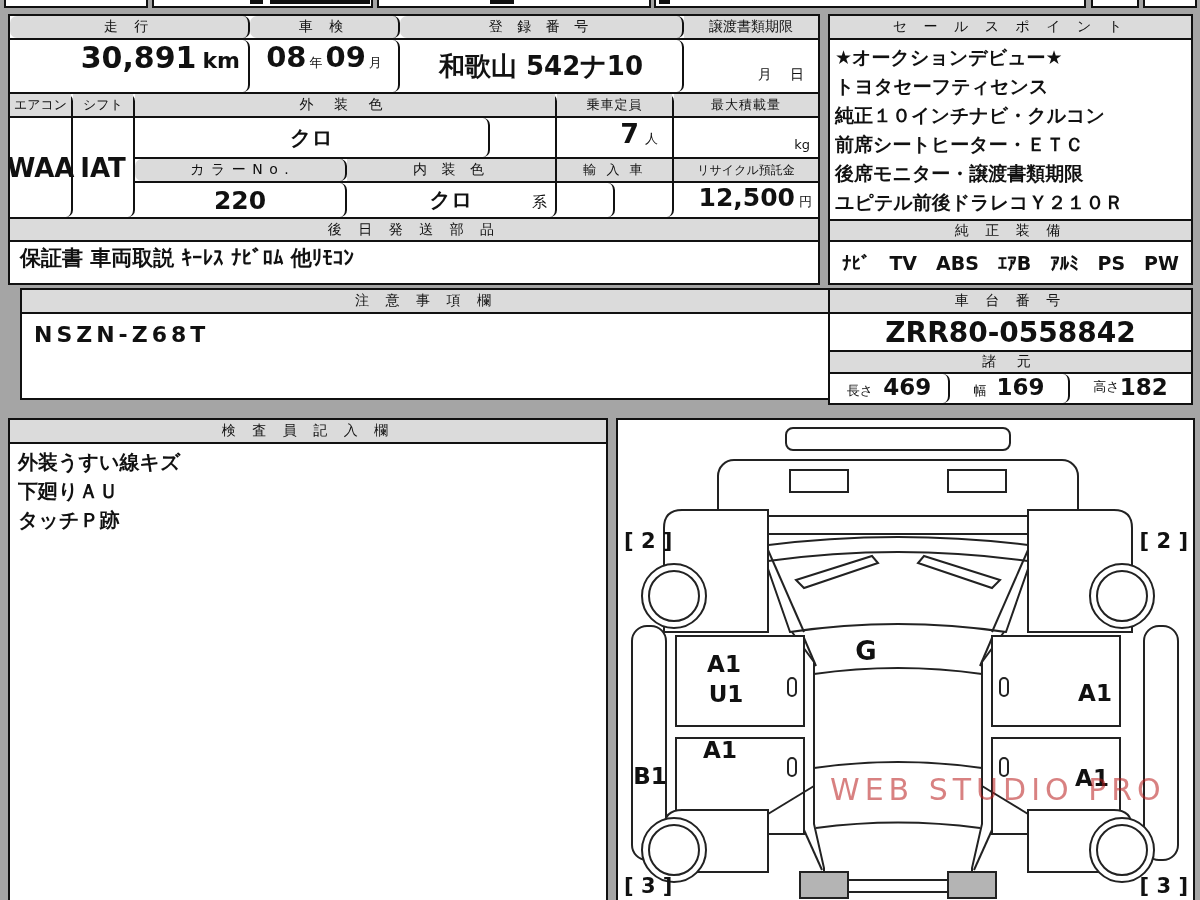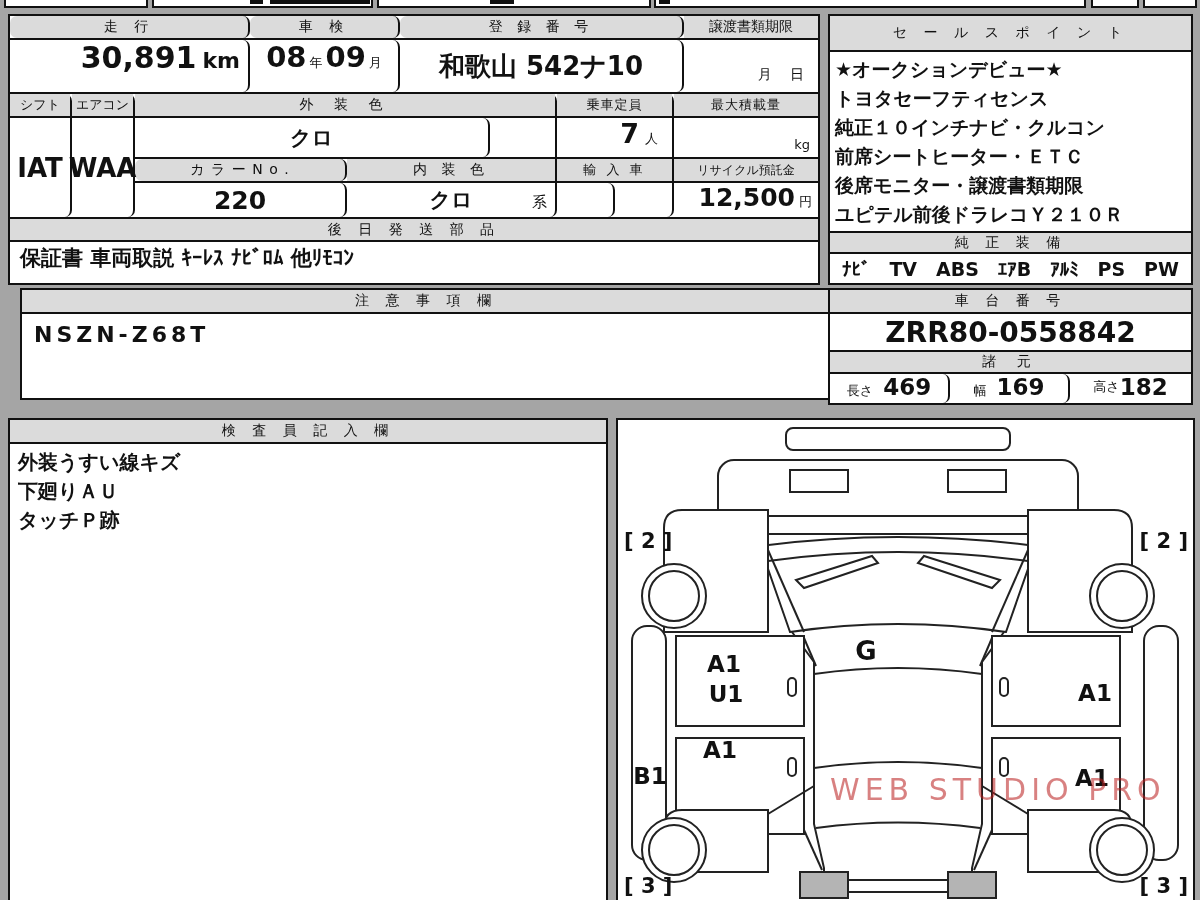--- a/index.html
+++ b/index.html
@@ -62,30 +62,30 @@
       <div class="cell br center" style="width:284px">
         <span class="b" style="font-size:26px">和歌山 542ナ10</span>
       </div>
       <div class="cell" style="flex:1">
         <span style="position:absolute;left:55%;bottom:8px;font-size:14px">月</span>
         <span style="position:absolute;right:14px;bottom:8px;font-size:14px">日</span>
       </div>
     </div>
 
     <div class="row bb" style="height:125px">
+      <div class="col br" style="width:63px">
+        <div class="hdr bb" style="height:24px;font-size:13px;letter-spacing:0">エアコン</div>
+        <div class="cell center" style="flex:1">
+          <span class="b" style="font-size:26px">WAA</span>
+        </div>
+      </div>
       <div class="col br" style="width:62px">
         <div class="hdr bb" style="height:24px;font-size:13px;letter-spacing:0">シフト</div>
         <div class="cell center" style="flex:1">
           <span class="b" style="font-size:26px">IAT</span>
-        </div>
-      </div>
-      <div class="col br" style="width:63px">
-        <div class="hdr bb" style="height:24px;font-size:13px;letter-spacing:0">エアコン</div>
-        <div class="cell center" style="flex:1">
-          <span class="b" style="font-size:26px">WAA</span>
         </div>
       </div>
       <div class="col br" style="width:422px">
         <div class="hdr bb" style="height:24px;letter-spacing:8px">外 装 色</div>
         <div class="row bb" style="height:41px">
           <div class="cell br center" style="width:355px">
             <span class="b" style="font-size:21px">クロ</span>
           </div>
           <div class="cell" style="flex:1"></div>
         </div>
@@ -128,21 +128,21 @@
       </div>
     </div>
 
     <div class="hdr bb" style="height:23px;letter-spacing:6px">後 日 発 送 部 品</div>
     <div class="cell" style="flex:1;padding:2px 10px;align-items:flex-start">
       <span class="b" style="font-size:21px">保証書 車両取説 ｷｰﾚｽ ﾅﾋﾞﾛﾑ 他ﾘﾓｺﾝ</span>
     </div>
   </div>
 
   <div class="box col" style="left:828px;top:14px;width:365px;height:271px">
-    <div class="hdr bb" style="height:36px;letter-spacing:6px">セ ー ル ス ポ イ ン ト</div>
+    <div class="hdr bb" style="height:24px;letter-spacing:6px">セ ー ル ス ポ イ ン ト</div>
     <div class="col" style="height:179px;padding:3px 5px">
       <div class="b" style="font-size:19px;line-height:29px">★オークションデビュー★</div>
       <div class="b" style="font-size:19px;line-height:29px">トヨタセーフティセンス</div>
       <div class="b" style="font-size:19px;line-height:29px">純正１０インチナビ・クルコン</div>
       <div class="b" style="font-size:19px;line-height:29px">前席シートヒーター・ＥＴＣ</div>
       <div class="b" style="font-size:19px;line-height:29px">後席モニター・譲渡書類期限</div>
       <div class="b" style="font-size:19px;line-height:29px">ユピテル前後ドラレコＹ２１０Ｒ</div>
     </div>
     <div class="hdr bb" style="height:23px;letter-spacing:6px;border-top:2px solid #111">純 正 装 備</div>
     <div class="row" style="flex:1;align-items:center;justify-content:space-between;padding:0 12px">

